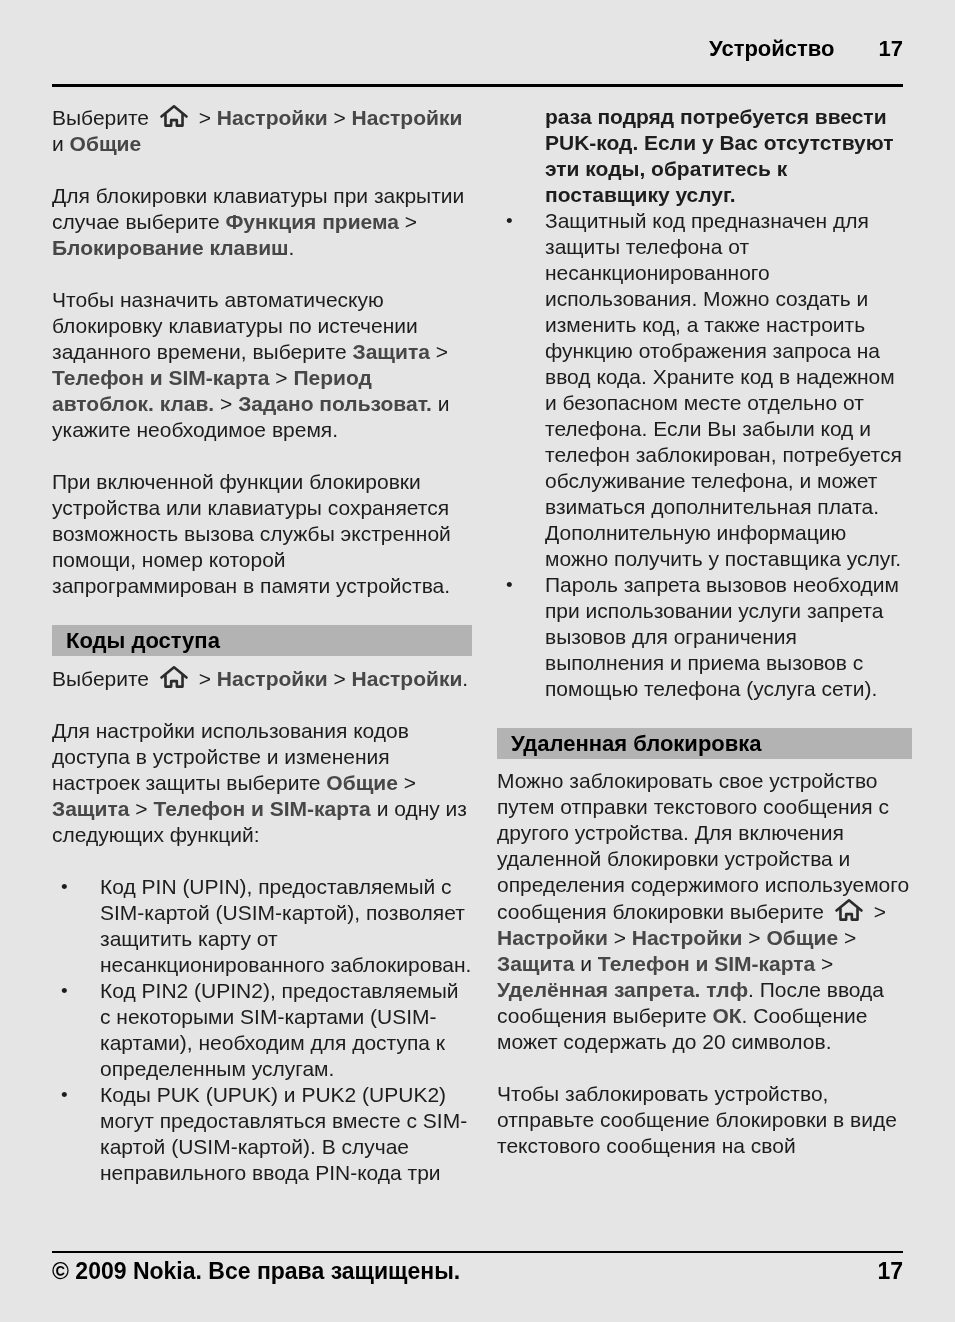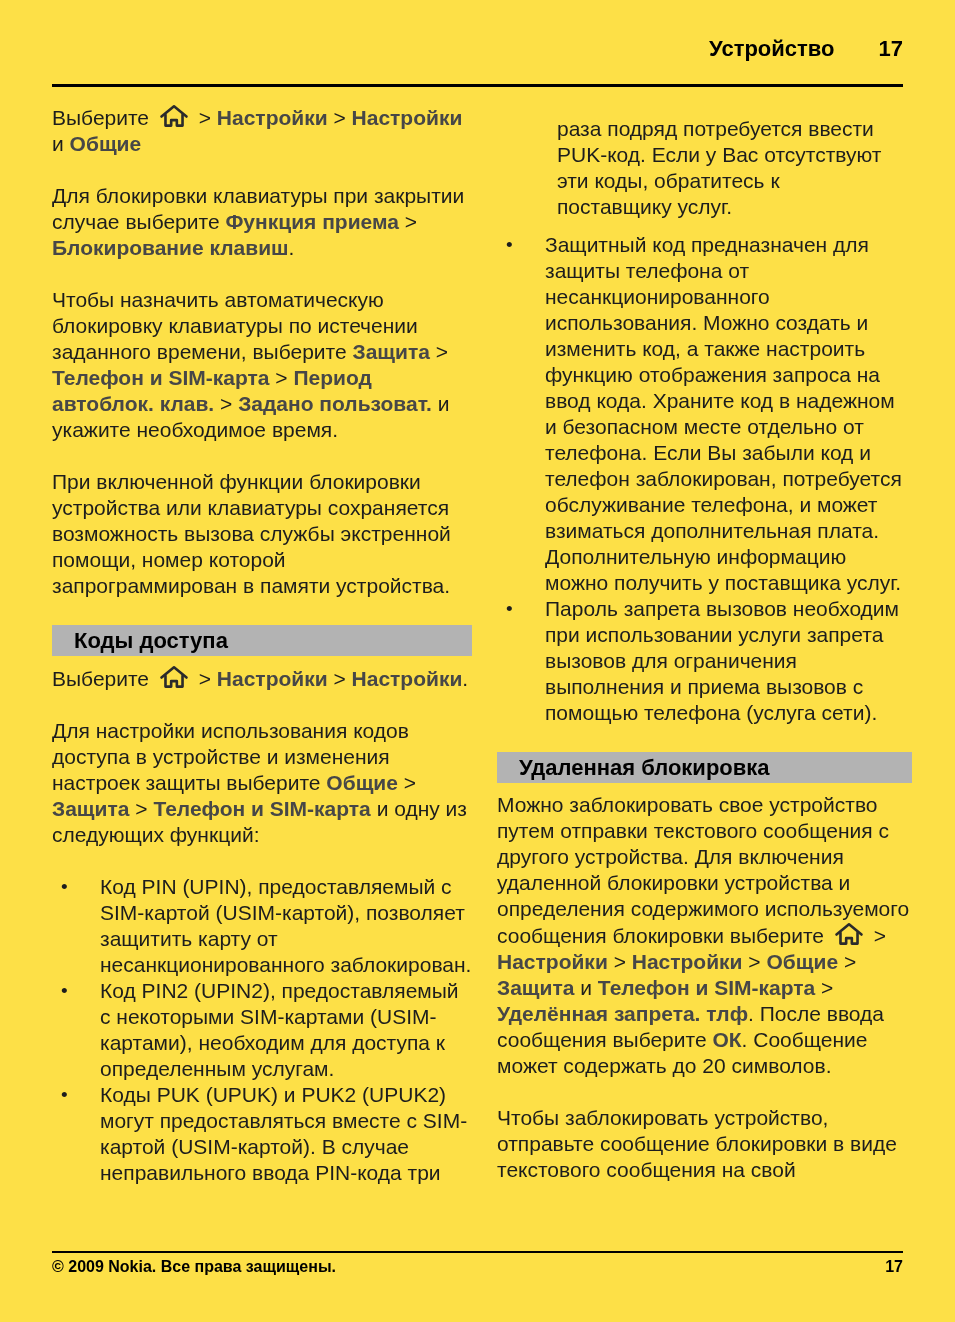--- a/index.html
+++ b/index.html
@@ -1,17 +1,17 @@
 <!DOCTYPE html>
 <html style="--bar-bg: #b3b3b3;"><head>
 <meta charset="utf-8">
 <style>
   html, body { margin:0; padding:0; background:#ffffff; }
   .page {
-    position:relative; width:955px; height:1322px; background:#fde047;
+    position:relative; width:955px; height:1322px; background:#e5e5e5;
     font-family:"Liberation Sans", sans-serif; color:#1d1d1d; overflow:hidden;
   }
   .page-header {
     position:absolute; top:36px; right:52px;
     font-weight:bold; font-size:22px; color:#000;
   }
   .hdr-num { margin-left:44px; }
   .header-rule {
     position:absolute; left:52px; top:84px; width:851px; height:3px; background:#000;
   }
@@ -19,34 +19,34 @@
     position:absolute; left:52px; top:104px; width:860px;
     display:flex; gap:25px;justify-content:space-between;
   }
   .col { width:420px; font-size:21px; line-height:26px; }
   .col-right { width:415px; }
   .para { margin:0 0 26px 0; }
   .para b, .bullets b { font-weight:bold; color:#474747; }
   .section-header {
     background:var(--bar-bg,#b3b3b3); color:#000;
     font-weight:bold; font-size:22px; line-height:29px;
-    padding:1px 6px 1px 22px; margin:0 0 9px 0;
+    padding:1px 6px 1px 14px; margin:0 0 9px 0;
   }
   ul.bullets { list-style:none; margin:0 0 26px 0; padding:0; }
   li.bullet { position:relative; padding-left:48px; }
   .bullet-marker { position:absolute; left:9px; top:0; font-size:19px; }
-  .continuation { padding-left:48px; margin:12px; }
+  .continuation { padding-left:48px; margin:0;font-weight:bold; }
   .inline-icon { display:inline-block; padding:0 4px; }
   .inline-icon svg { vertical-align:-4px; }
   .footer-rule {
     position:absolute; left:52px; top:1251px; width:851px; height:2px; background:#000;
   }
   .page-footer {
     position:absolute; left:52px; top:1258px; width:851px;
-    font-weight:bold; font-size:16px; color:#000;
+    font-weight:bold; font-size:23px; color:#000;
     display:flex; justify-content:space-between;
   }
 </style>
 </head>
 <body>
 
 <div class="page">
 
   <div class="page-header">
     <span>Устройство</span><span class="hdr-num">17</span>

